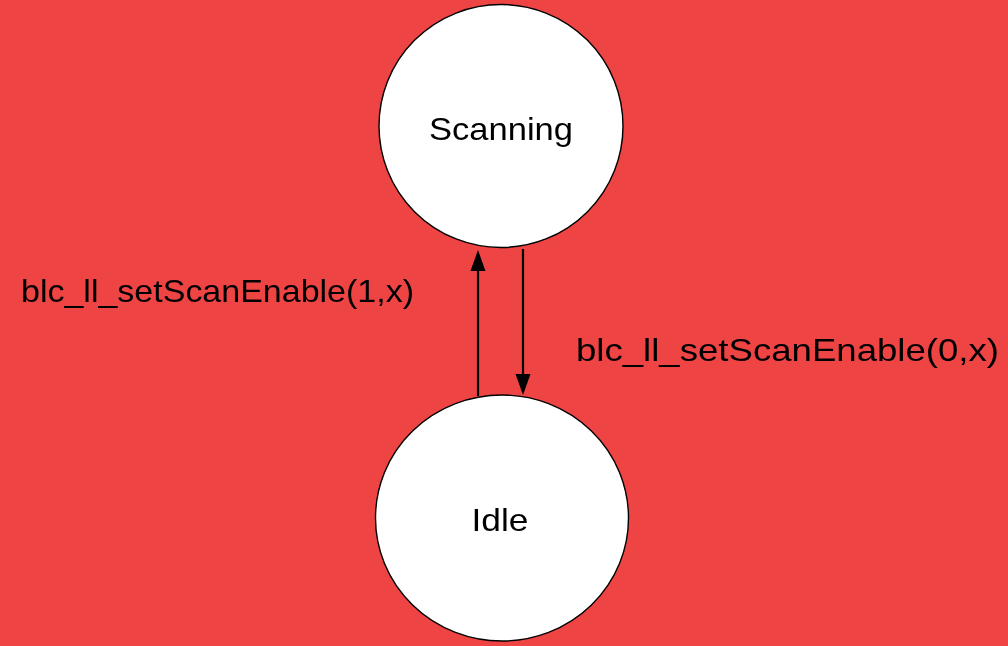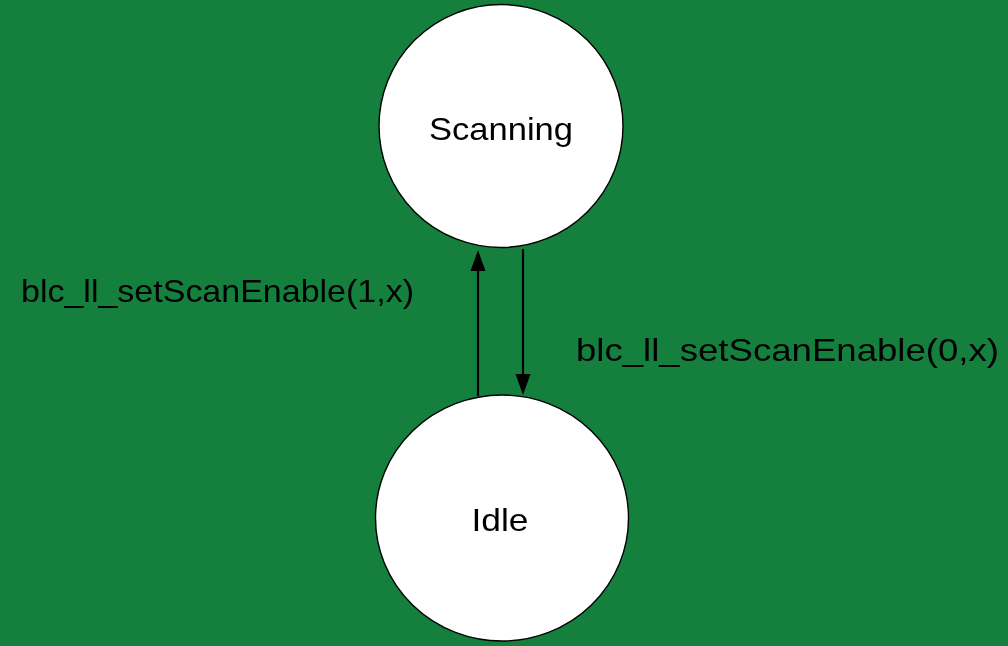--- a/index.html
+++ b/index.html
@@ -4,21 +4,21 @@
 <style>
   html, body {
     margin: 0;
     padding: 0;
     background: #ffffff;
   }
   .canvas {
     position: relative;
     width: 1008px;
     height: 646px;
-    background: #15803d;
+    background: #ef4444;
     overflow: hidden;
   }
   svg text {
     font-family: "Liberation Sans", "DejaVu Sans", sans-serif;
     fill: #000000;
   }
   .state-label {
     font-size: 32px;
   }
   .transition-label {

